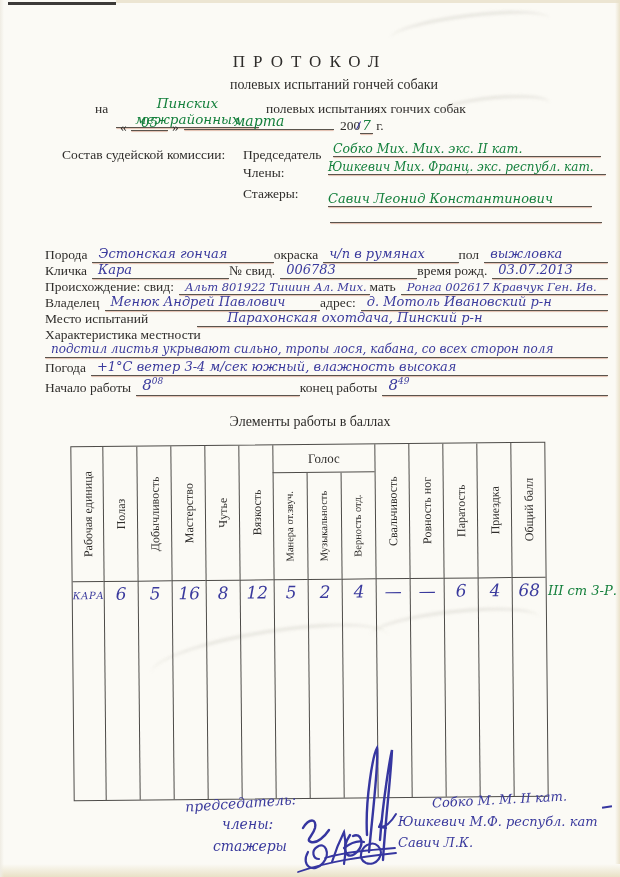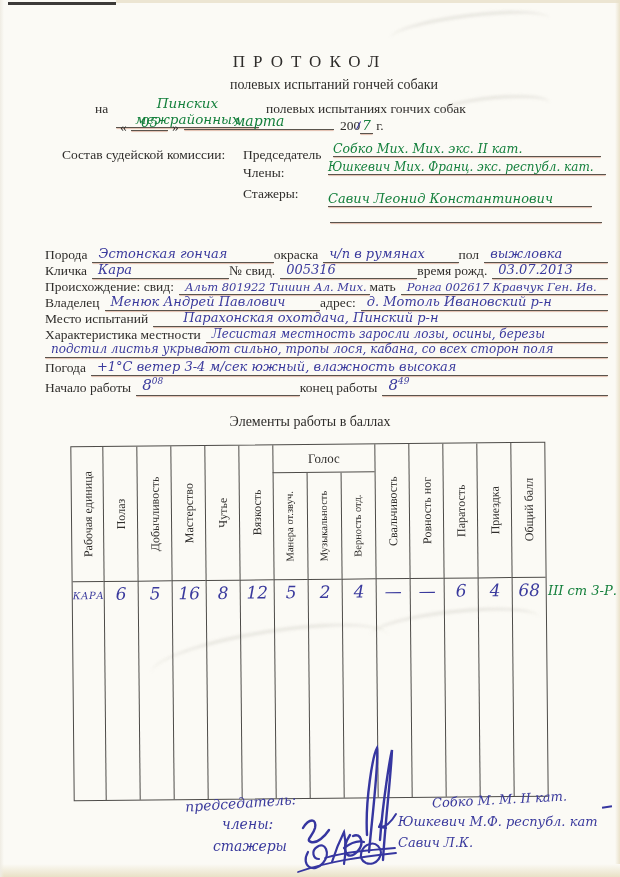--- a/index.html
+++ b/index.html
@@ -88,43 +88,42 @@
   <span class="val" style="flex:1.5;">Эстонская гончая</span>
   <span class="lbl">окраска</span>
   <span class="val" style="flex:1.1;">ч/п в румянах</span>
   <span class="lbl">пол</span>
   <span class="val" style="flex:1.0;">выжловка</span>
 </div>
 <div class="fline" style="top:263px;">
   <span class="lbl">Кличка</span>
   <span class="val" style="flex:1.2;">Кара</span>
   <span class="lbl">№ свид.</span>
-  <span class="val" style="flex:1.2;">005316</span>
+  <span class="val" style="flex:1.2;">006783</span>
   <span class="lbl">время рожд.</span>
   <span class="val" style="flex:1.0;">03.07.2013</span>
 </div>
 <div class="fline" style="top:279px;">
   <span class="lbl">Происхождение: свид:</span>
   <span class="val" style="flex:1.1;font-size:11.5px;">Альт 801922 Тишин Ал. Мих.</span>
   <span class="lbl">мать</span>
   <span class="val" style="flex:1.4;font-size:11.5px;">Ронга 002617 Кравчук Ген. Ив.</span>
 </div>
 <div class="fline" style="top:295px;">
   <span class="lbl">Владелец</span>
   <span class="val" style="flex:1.3;">Менюк Андрей Павлович</span>
   <span class="lbl">адрес:</span>
   <span class="val" style="flex:1.5;">д. Мотоль Ивановский р-н</span>
 </div>
-<div class="fline" style="top:311px;">
+<div class="fline" style="top:311px;gap:44px;">
   <span class="lbl">Место испытаний</span>
   <span class="val" style="padding-left:30px;">Парахонская охотдача, Пинский р-н</span>
 </div>
 <div class="fline" style="top:327px;">
   <span class="lbl">Характеристика местности</span>
-  <span class="val" style="font-size:12px;">Лесистая местность заросли лозы, осины, березы</span>
 </div>
 <div class="fline" style="top:343px;">
   <span class="val" style="font-size:12px;">подстил листья укрывают сильно, тропы лося, кабана, со всех сторон поля</span>
 </div>
 <div class="fline" style="top:360px;">
   <span class="lbl">Погода</span>
   <span class="val">+1°С ветер 3-4 м/сек южный, влажность высокая</span>
 </div>
 <div class="fline" style="top:377px;">
   <span class="lbl">Начало работы</span>

